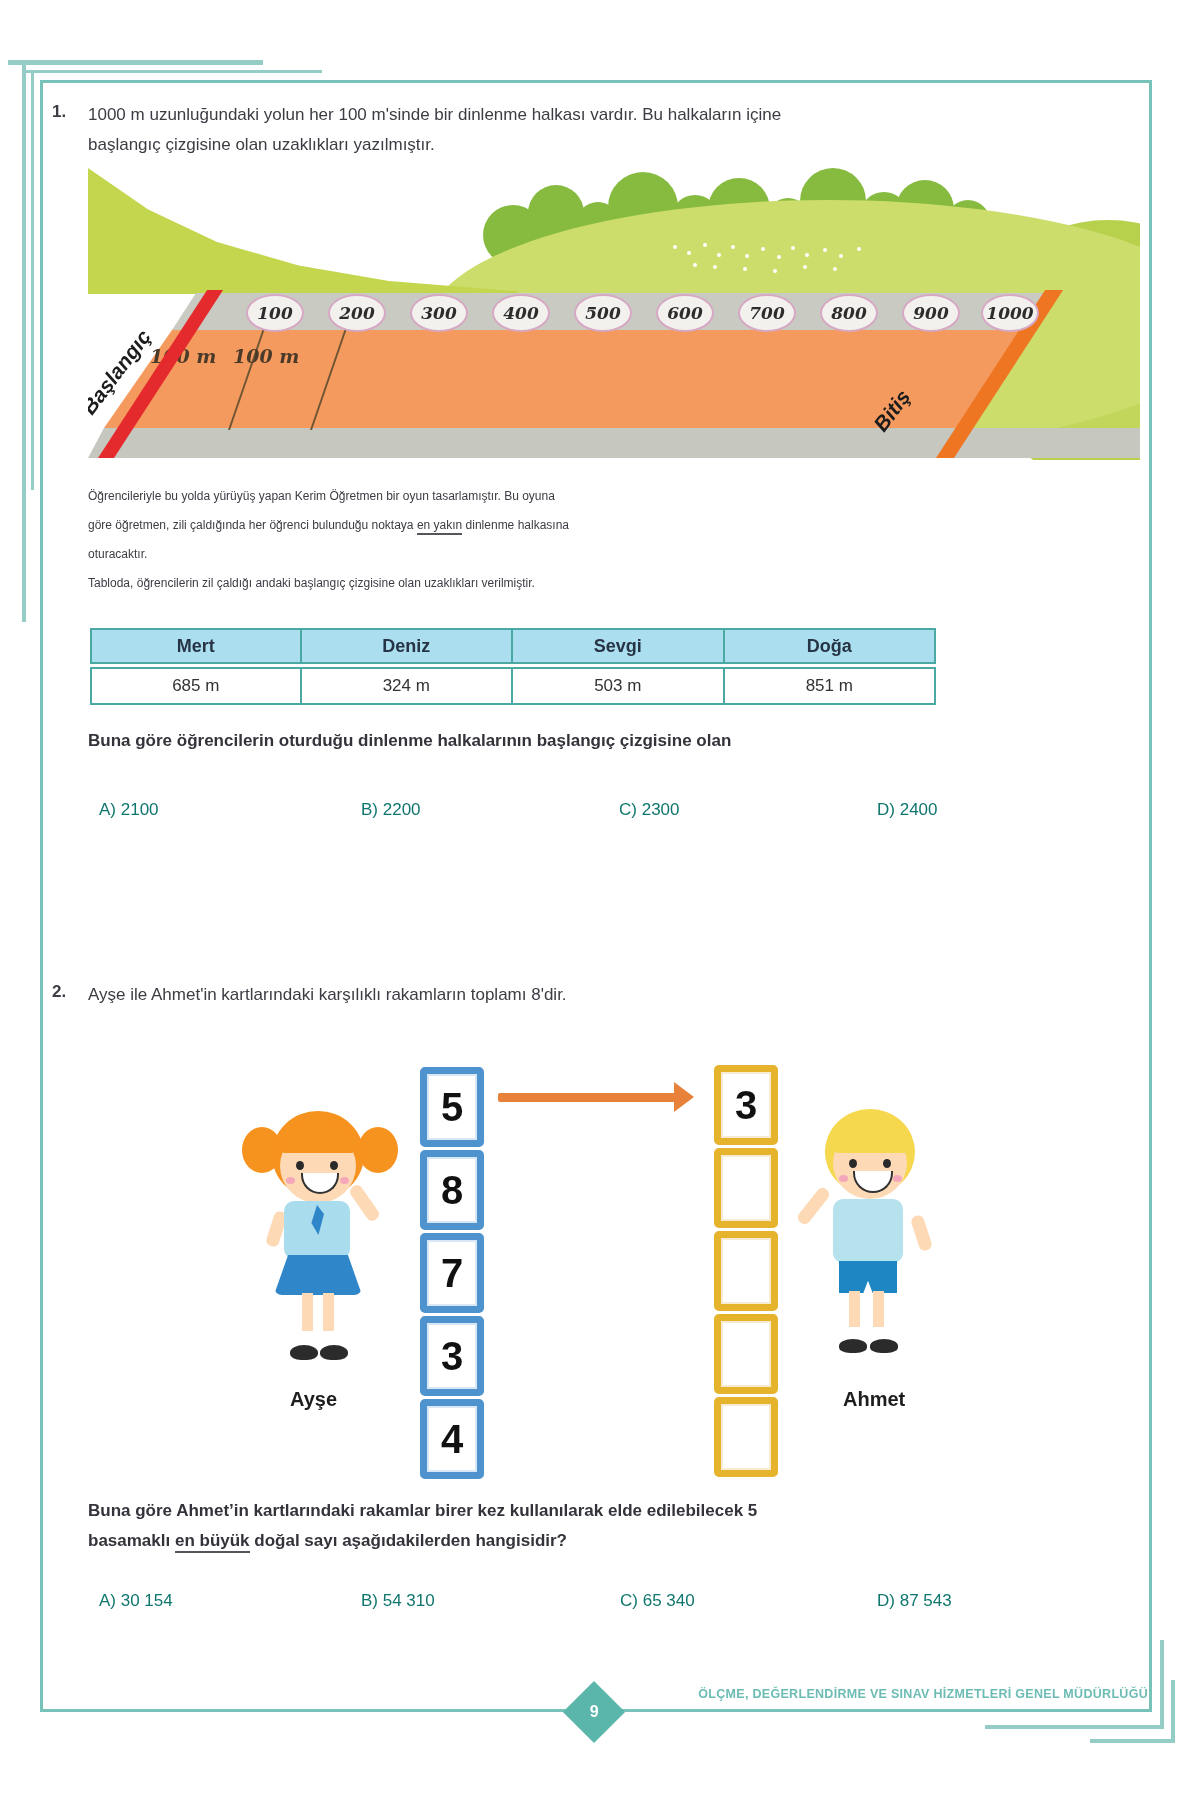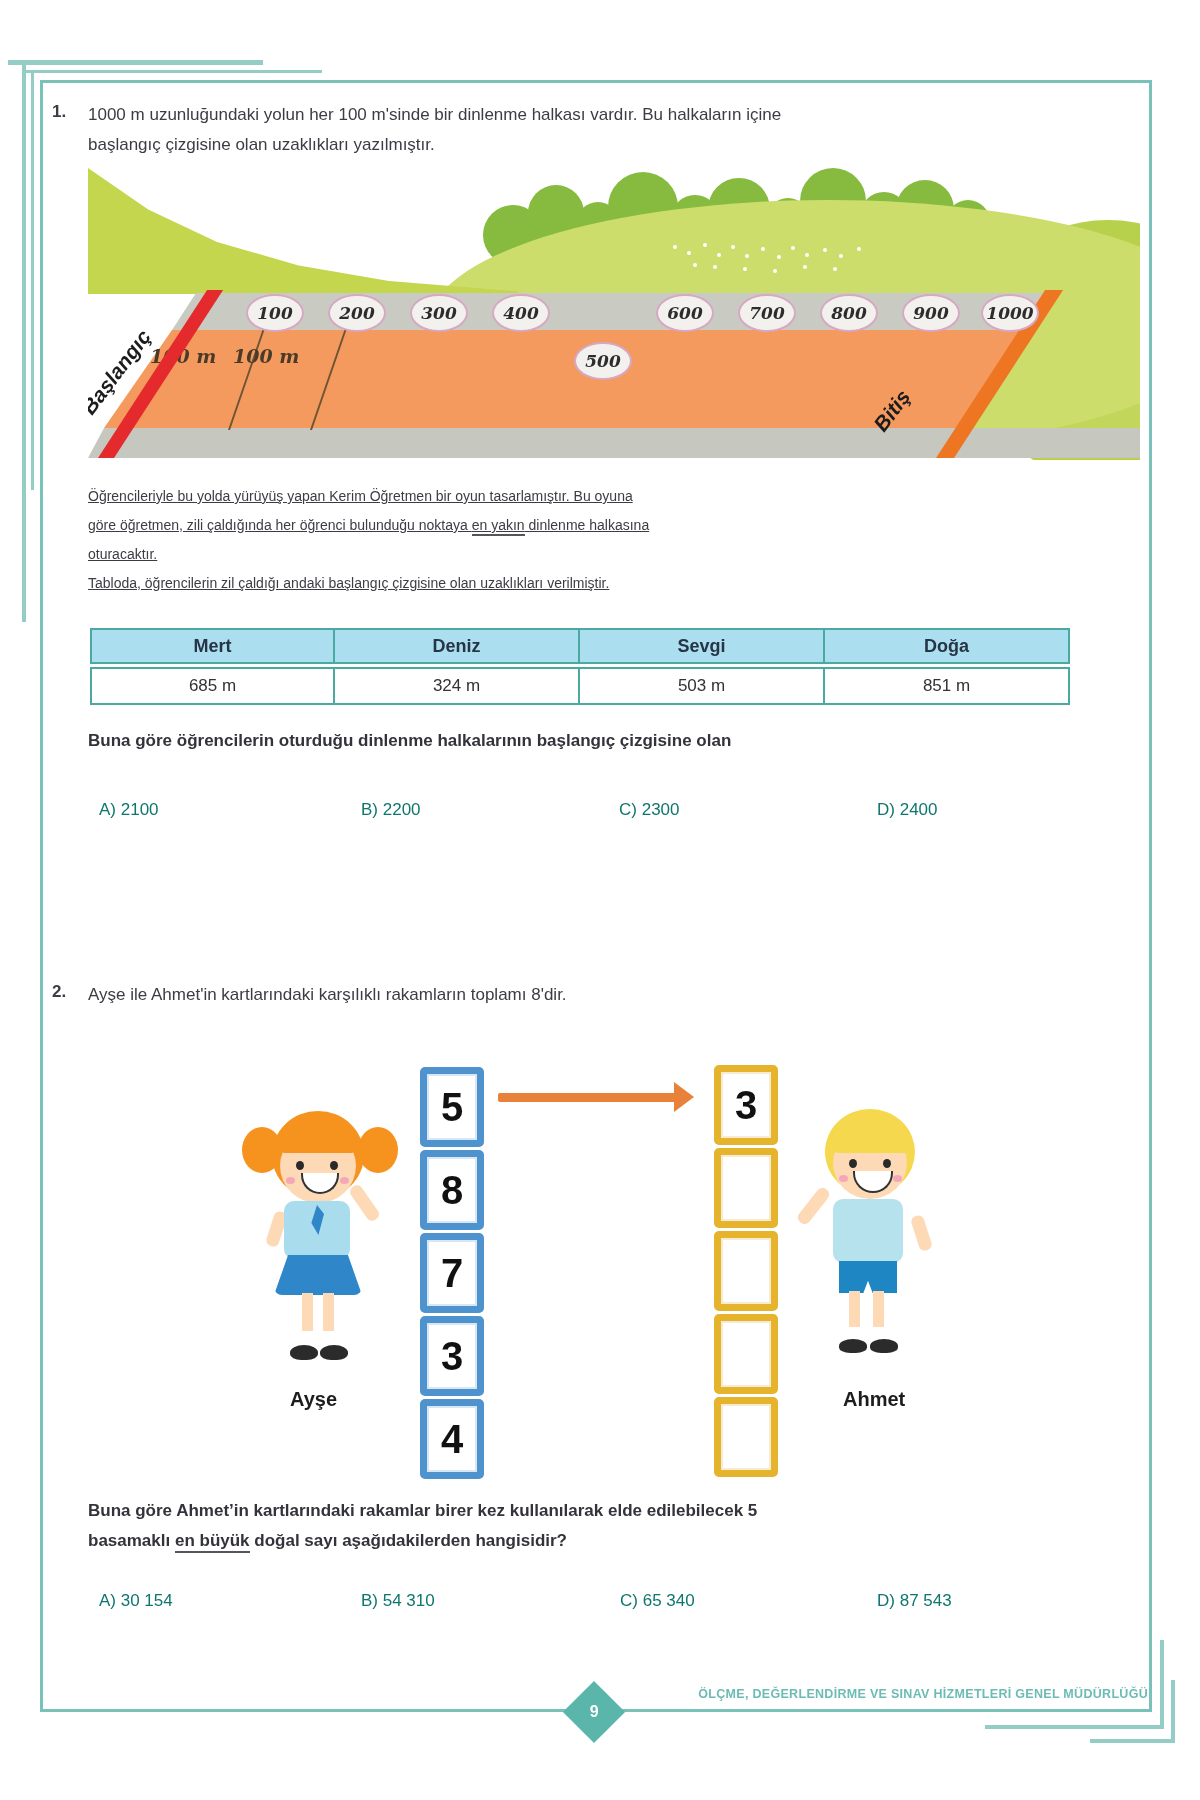--- a/index.html
+++ b/index.html
@@ -6,21 +6,21 @@
   body{width:1200px;height:1800px;position:relative;background:#ffffff;
        font-family:"Liberation Sans","DejaVu Sans",sans-serif;color:#3c3c44;}
   .abs{position:absolute;}
   
   .frame-line{position:absolute;background:#93cdc5;}
   .main-frame{position:absolute;left:40px;top:80px;width:1106px;height:1626px;
               border:3px solid #79c2b9;background:#ffffff;}
   
   .qnum{font-weight:bold;font-size:17px;}
   .qtext{font-size:17px;line-height:30px;}
-  .para{font-size:14px;line-height:29px;text-decoration:underline;}
+  .para{font-size:12px;line-height:29px;}
   .boldq{font-size:17px;font-weight:bold;line-height:30px;color:#33333b;}
   .u{border-bottom:2px solid #55555c;padding-bottom:1px;}
   .opt{font-size:17px;color:#0f766e;}
   
   .illo1{position:absolute;left:88px;top:150px;width:1052px;height:310px;overflow:hidden;}
   .bush{position:absolute;border-radius:50%;background:#86bb40;}
   .hill-r1{position:absolute;left:340px;top:50px;width:800px;height:250px;border-radius:50%;background:#cddd6c;}
   .hill-r2{position:absolute;left:880px;top:70px;width:280px;height:260px;border-radius:50%;background:#b7d14d;}
   .hill-rbase{position:absolute;left:880px;top:130px;width:172px;height:150px;background:#c3d65c;}
   .hill-l{position:absolute;left:0;top:14px;width:430px;height:130px;background:#c3d64e;
@@ -42,21 +42,21 @@
   .seg-line{position:absolute;width:2px;height:100px;background:#6d5433;transform:skewX(-19deg);
             transform-origin:bottom left;top:180px;}
   .seg-label{position:absolute;top:195px;font-size:19px;font-style:italic;font-weight:bold;color:#4a3a2a;
              font-family:"DejaVu Serif",serif;}
   .marker{position:absolute;top:144px;width:54px;height:34px;background:#f3f1ee;border:2px solid #d6a8c4;
           border-radius:50%;display:flex;align-items:center;justify-content:center;
           font-family:"DejaVu Serif",serif;font-style:italic;font-weight:bold;font-size:17px;color:#2c2c2c;}
   .rot-label{position:absolute;font-weight:bold;font-size:21px;color:#1c1c1c;transform:rotate(-53deg);
              transform-origin:left bottom;font-style:italic;white-space:nowrap;}
   
-  .dtable{position:absolute;left:90px;top:628px;width:980px;}
+  .dtable{position:absolute;left:90px;top:628px;width:846px;}
   .trow{display:grid;grid-template-columns:1fr 1fr 1fr 1fr;}
   .tcell{border:2px solid #4aa9a2;border-left:none;height:32px;display:flex;align-items:center;justify-content:center;}
   .tcell:first-child{border-left:2px solid #4aa9a2;}
   .thead .tcell{background:#abdff0;font-weight:bold;font-size:18px;color:#273445;}
   .tbody{margin-top:3px;}
   .tbody .tcell{background:#ffffff;font-size:17px;color:#333;height:34px;}
   
   .card{position:absolute;width:50px;height:66px;background:#ffffff;border-radius:5px;
         display:flex;align-items:center;justify-content:center;
         font-weight:bold;font-size:40px;color:#111;font-family:"Liberation Sans",sans-serif;}
@@ -124,21 +124,21 @@
   <span class="seg-label" style="left:62px;">100 m</span>
   <span class="seg-label" style="left:145px;">100 m</span>
   <div class="start-stripe"></div>
   <div class="finish-stripe"></div>
   <div class="rot-label" style="left:8px;top:245px;">Başlangıç</div>
   <div class="rot-label" style="left:800px;top:262px;">Bitiş</div>
   <div class="marker" style="left:158px;">100</div>
   <div class="marker" style="left:240px;">200</div>
   <div class="marker" style="left:322px;">300</div>
   <div class="marker" style="left:404px;">400</div>
-  <div class="marker" style="left:486px;margin-top:48px;">500</div>
+  <div class="marker" style="left:486px;">500</div>
   <div class="marker" style="left:568px;">600</div>
   <div class="marker" style="left:650px;">700</div>
   <div class="marker" style="left:732px;">800</div>
   <div class="marker" style="left:814px;">900</div>
   <div class="marker" style="left:893px;">1000</div>
 </div>
 
 <div class="abs para" style="left:88px;top:482px;width:1058px;">
   <div>Öğrencileriyle bu yolda yürüyüş yapan Kerim Öğretmen bir oyun tasarlamıştır. Bu oyuna</div>
   <div><span>göre öğretmen, zili çaldığında her öğrenci bulunduğu noktaya </span><span class="u">en yakın</span><span> dinlenme halkasına</span></div>

